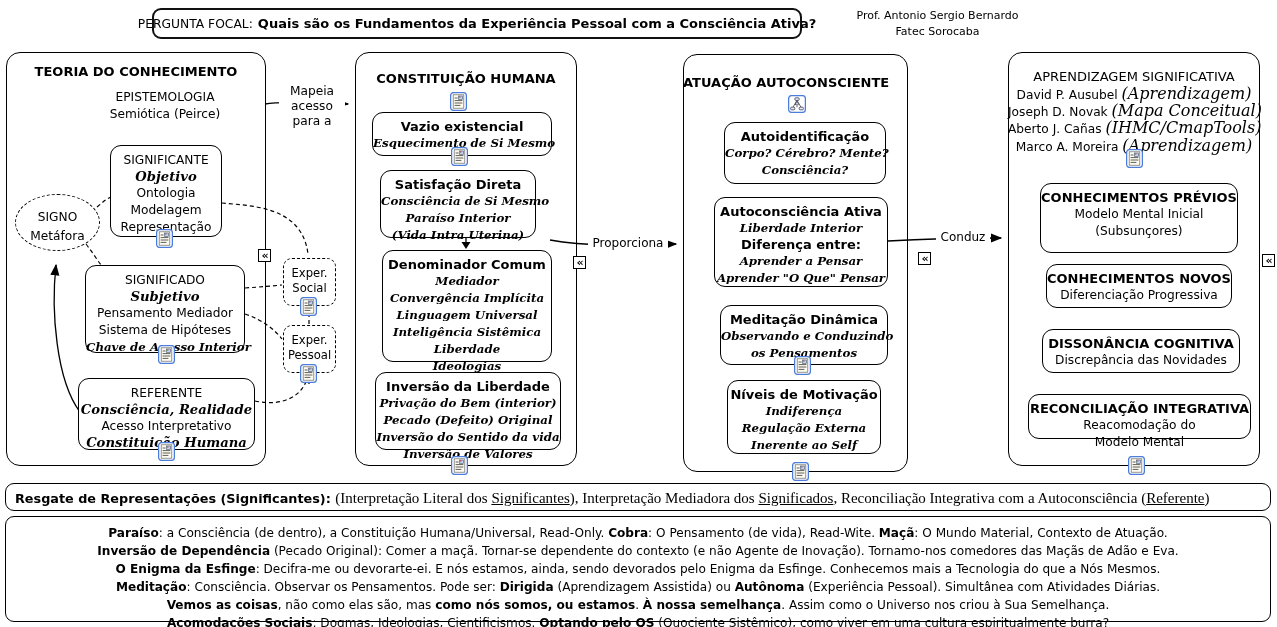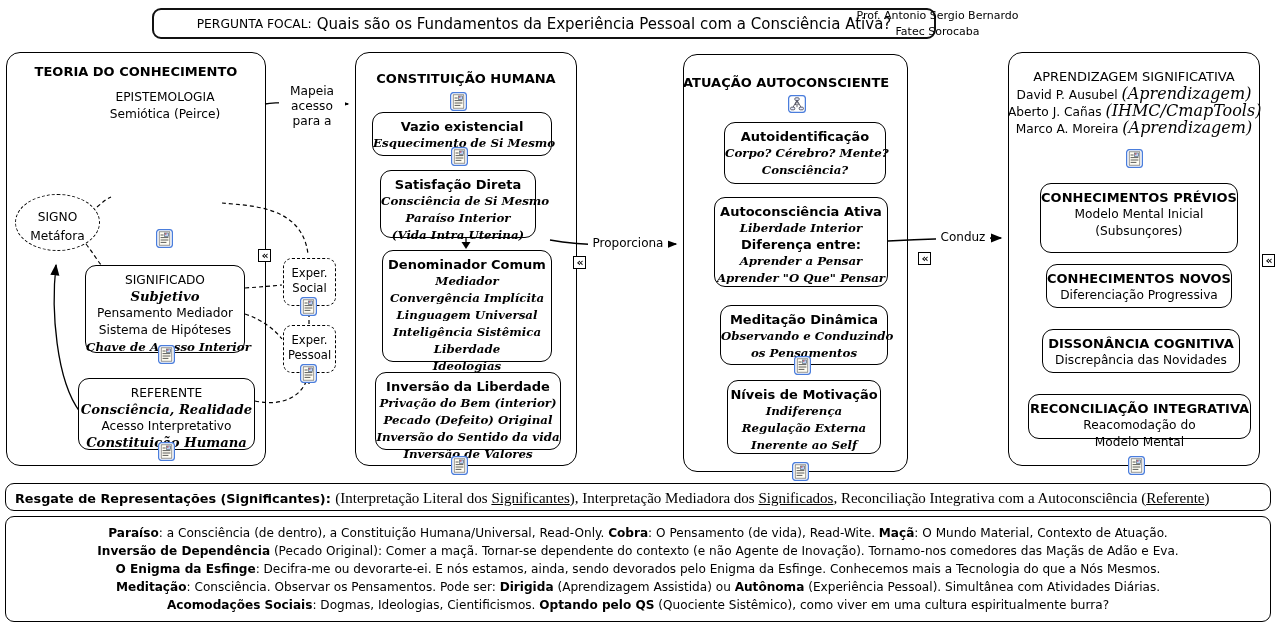--- a/index.html
+++ b/index.html
@@ -12,21 +12,21 @@
   .node .line,.txt .line{line-height:15px;white-space:nowrap}
   .txt{text-align:center}
   .ellipse{border:1.3px dashed #000;border-radius:50%;background:#fff;text-align:center;padding-top:11px}
   .dashedbox{border:1.3px dashed #000;border-radius:9px;background:#fff;text-align:center;padding-top:6px}
   .dashedbox .line{line-height:14px}
   .dashedbox .s-sans{font-size:11.6px}
   .gt{font-weight:bold;font-size:13px;text-align:center;white-space:nowrap}
   .gt.plain{font-weight:normal}
   .focal{border:2.6px solid #111;border-radius:9px;background:#fff;display:flex;align-items:center;justify-content:center;white-space:nowrap}
   .focal .lbl{font-size:12.3px;margin-right:5px}
-  .focal .q{font-size:15px;font-weight:normal}
+  .focal .q{font-size:13px;font-weight:bold}
   .author{font-size:11px;line-height:15.5px;text-align:center}
   .clabel{background:#fff;font-size:12px;text-align:center;line-height:14.5px;padding:0 3px}
   .chev{width:13px;height:13px;border:1.3px solid #000;background:#fff;font-weight:bold;
         font-size:11px;line-height:11px;text-align:center;letter-spacing:-1px}
   .icon{width:17px;height:19px}
   .bar{border:1.5px solid #000;border-radius:9px;background:#fff;display:flex;align-items:center;padding-left:9px;white-space:nowrap}
   .bar .line{display:inline;white-space:nowrap}
   .bar .s-sb{font-size:12.8px}
   .notes{border:1.5px solid #000;border-radius:9px;background:#fff;text-align:center;padding-top:7px}
   .notes .line{line-height:16.9px;white-space:nowrap}
@@ -70,37 +70,44 @@
       <path d="M 86,244 C 93,253 97,260 102,266"></path>
       <path d="M 222,203 C 252,206 302,206 308,254"></path>
       <path d="M 245,288 C 260,287 272,286 282,285"></path>
       <path d="M 245,314 C 263,320 275,330 282,339"></path>
       <path d="M 255,401 C 283,407 304,396 308,375"></path>
       <path d="M 309,306 L 309,325"></path>
       <path d="M 309,373 L 309,385"></path>
     </g>
   </svg>
 
-  <div class="abs focal" style="left:152px;top:8px;width:784px;height:31px">
+  <div class="abs focal" style="left:152px;top:8px;width:650px;height:31px">
     <span class="lbl">PERGUNTA FOCAL:</span>
     <span class="q">Quais são os Fundamentos da Experiência Pessoal com a Consciência Ativa?</span>
   </div>
   <div class="abs author" style="left:840px;top:8px;width:195px">
     <div>Prof. Antonio Sergio Bernardo</div>
     <div>Fatec Sorocaba</div>
   </div>
 
   <div class="abs gt" style="left:6px;top:64px;width:260px">TEORIA DO CONHECIMENTO</div>
   <div class="abs gt" style="left:355px;top:71px;width:222px">CONSTITUIÇÃO HUMANA</div>
   <div class="abs gt" style="left:683px;top:75px;width:188px">ATUAÇÃO AUTOCONSCIENTE</div>
   <div class="abs gt plain" style="left:1008px;top:69px;width:252px">APRENDIZAGEM SIGNIFICATIVA</div>
 
   <div class="abs txt" style="left:60px;top:88px;width:210px">
       <div class="line"><span class="s-sans">EPISTEMOLOGIA</span></div>
       <div class="line"><span class="s-sans">Semiótica (Peirce)</span></div>
+    </div>
+  <div class="abs node" style="left:110px;top:145px;width:112px;height:92px">
+      <div class="line"><span class="s-sans">SIGNIFICANTE</span></div>
+      <div class="line"><span class="s-scrL">Objetivo</span></div>
+      <div class="line"><span class="s-sans">Ontologia</span></div>
+      <div class="line"><span class="s-sans">Modelagem</span></div>
+      <div class="line"><span class="s-sans">Representação</span></div>
     </div>
   <div class="abs ellipse" style="left:15px;top:194px;width:85px;height:57px">
       <div class="line"><span class="s-sans">SIGNO</span></div>
       <div class="line"><span class="s-sans">Metáfora</span></div>
     </div>
   <div class="abs node" style="left:85px;top:265px;width:160px;height:88px">
       <div class="line"><span class="s-sans">SIGNIFICADO</span></div>
       <div class="line"><span class="s-scrL">Subjetivo</span></div>
       <div class="line"><span class="s-sans">Pensamento Mediador</span></div>
       <div class="line"><span class="s-sans">Sistema de Hipóteses</span></div>
@@ -176,20 +183,21 @@
     </div>
   <div class="abs node" style="left:727px;top:380px;width:154px;height:74px">
       <div class="line"><span class="s-sb">Níveis de Motivação</span></div>
       <div class="line"><span class="s-scr">Indiferença</span></div>
       <div class="line"><span class="s-scr">Regulação Externa</span></div>
       <div class="line"><span class="s-scr">Inerente ao Self</span></div>
     </div>
 
   <div class="abs txt names" style="left:1008px;top:86px;width:252px">
       <div class="line"><span class="s-sans">David P. Ausubel </span><span class="s-si">(Aprendizagem)</span></div>
+      <div class="line"><span class="s-sans">Joseph D. Novak </span><span class="s-si">(Mapa Conceitual)</span></div>
       <div class="line"><span class="s-sans">Aberto J. Cañas </span><span class="s-si">(IHMC/CmapTools)</span></div>
       <div class="line"><span class="s-sans">Marco A. Moreira </span><span class="s-si">(Aprendizagem)</span></div>
     </div>
   <div class="abs node" style="left:1040px;top:183px;width:198px;height:70px">
       <div class="line"><span class="s-sb">CONHECIMENTOS PRÉVIOS</span></div>
       <div class="line"><span class="s-sans">Modelo Mental Inicial</span></div>
       <div class="line"><span class="s-sans">(Subsunçores)</span></div>
     </div>
   <div class="abs node" style="left:1046px;top:264px;width:186px;height:44px">
       <div class="line"><span class="s-sb">CONHECIMENTOS NOVOS</span></div>
@@ -341,16 +349,17 @@
 
   <div class="abs bar" style="left:5px;top:483px;width:1266px;height:28px">
       <div class="line"><span class="s-sb">Resgate de Representações (Significantes):  </span><span class="s-ser">(Interpretação Literal dos </span><span class="s-seru">Significantes</span><span class="s-ser">), Interpretação Mediadora dos </span><span class="s-seru">Significados</span><span class="s-ser">, Reconciliação Integrativa com a Autoconsciência (</span><span class="s-seru">Referente</span><span class="s-ser">)</span></div>
     </div>
 
   <div class="abs notes" style="left:5px;top:516px;width:1266px;height:106px">
       <div class="line"><span class="s-sb">Paraíso</span><span class="s-sans">: a Consciência (de dentro), a Constituição Humana/Universal, Read-Only.   </span><span class="s-sb">Cobra</span><span class="s-sans">: O Pensamento (de vida), Read-Wite.   </span><span class="s-sb">Maçã</span><span class="s-sans">: O Mundo Material, Contexto de Atuação.</span></div>
       <div class="line"><span class="s-sb">Inversão de Dependência</span><span class="s-sans"> (Pecado Original): Comer a maçã. Tornar-se dependente do contexto (e não Agente de Inovação). Tornamo-nos comedores das Maçãs de Adão e Eva.</span></div>
       <div class="line"><span class="s-sb">O Enigma da Esfinge</span><span class="s-sans">: Decifra-me ou devorarte-ei. E nós estamos, ainda, sendo devorados pelo Enigma da Esfinge. Conhecemos mais a Tecnologia do que a Nós Mesmos.</span></div>
       <div class="line"><span class="s-sb">Meditação</span><span class="s-sans">: Consciência. Observar os Pensamentos. Pode ser: </span><span class="s-sb">Dirigida</span><span class="s-sans"> (Aprendizagem Assistida) ou </span><span class="s-sb">Autônoma</span><span class="s-sans"> (Experiência Pessoal). Simultânea com Atividades Diárias.</span></div>
+      <div class="line"><span class="s-sb">Vemos as coisas</span><span class="s-sans">, não como elas são, mas </span><span class="s-sb">como nós somos, ou estamos</span><span class="s-sans">. </span><span class="s-sb">À nossa semelhança</span><span class="s-sans">. Assim como o Universo nos criou à Sua Semelhança.</span></div>
       <div class="line"><span class="s-sb">Acomodações Sociais</span><span class="s-sans">: Dogmas, Ideologias, Cientificismos. </span><span class="s-sb">Optando pelo QS</span><span class="s-sans"> (Quociente Sistêmico), como viver em uma cultura espiritualmente burra?</span></div>
     </div>
 
 </div>
 
 </body></html>

